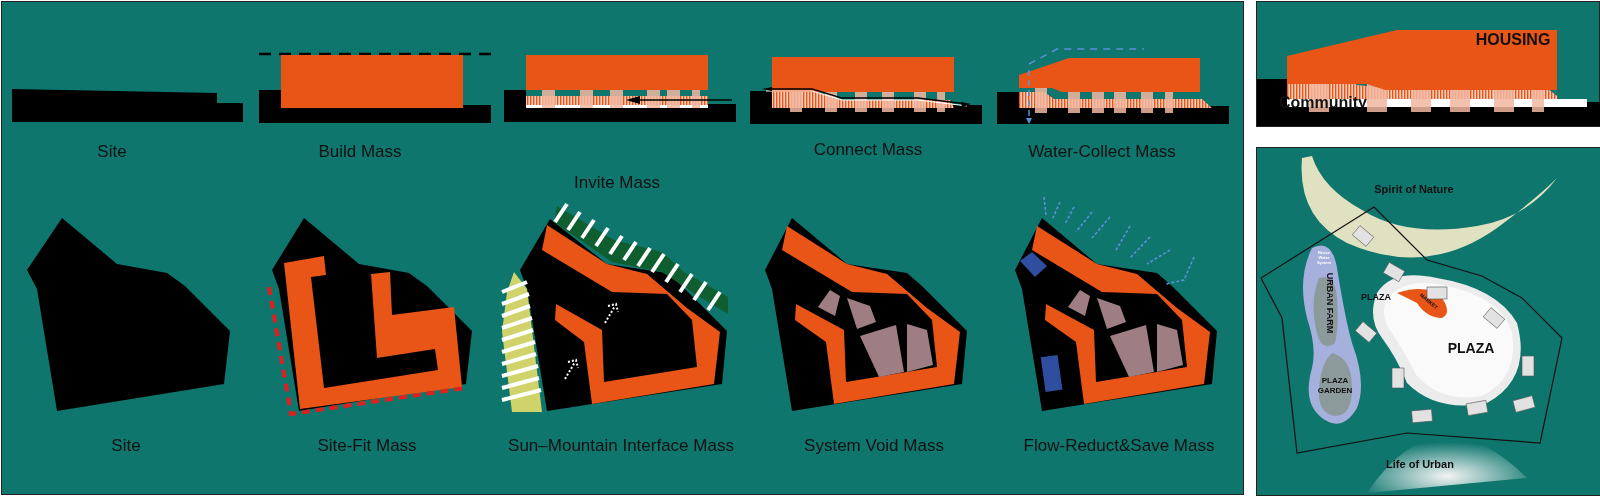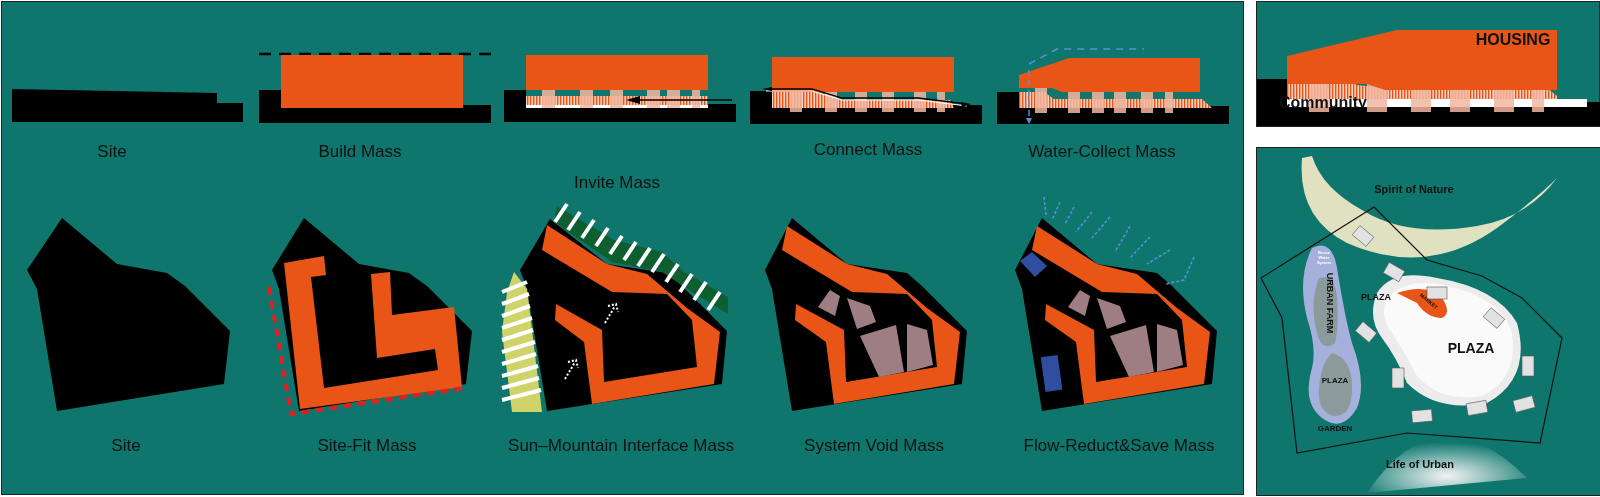--- a/index.html
+++ b/index.html
@@ -245,18 +245,18 @@
       <rect x="135" y="220" width="12" height="20"></rect>
       <rect x="257" y="250" width="20" height="12" transform="rotate(-15 267 256)"></rect>
       <rect x="210" y="254" width="20" height="12" transform="rotate(-10 220 260)"></rect>
       <rect x="155" y="262" width="20" height="12" transform="rotate(-5 165 268)"></rect>
     </g>
   </svg>
   <div class="plan-lbl" style="left:157px; top:35px; font-size:11px;">Spirit of Nature</div>
   <div class="plan-lbl" style="left:163px; top:310px; font-size:11px;">Life of Urban</div>
   <div class="plan-lbl" style="left:73px; top:150px; font-size:9px; transform: translateX(-50%) rotate(90deg);">URBAN FARM</div>
   <div class="plan-lbl" style="left:78px; top:228px; font-size:8px;">PLAZA</div>
-  <div class="plan-lbl" style="left:78px; top:238px; font-size:8px;margin-top:38px;">GARDEN</div>
+  <div class="plan-lbl" style="left:78px; top:238px; font-size:8px;">GARDEN</div>
   <div class="plan-lbl" style="left:67px; top:102px; font-size:4px; color:#fff; white-space:normal; width:22px; text-align:center;">Reuse Water System</div>
   <div class="plan-lbl" style="left:119px; top:144px; font-size:9px;">PLAZA</div>
   <div class="plan-lbl" style="left:214px; top:192px; font-size:14px;">PLAZA</div>
   <div class="plan-lbl" style="left:172px; top:150px; font-size:5px; transform: translateX(-50%) rotate(40deg);">MARKET</div>
 </div>
 
 </body></html>

